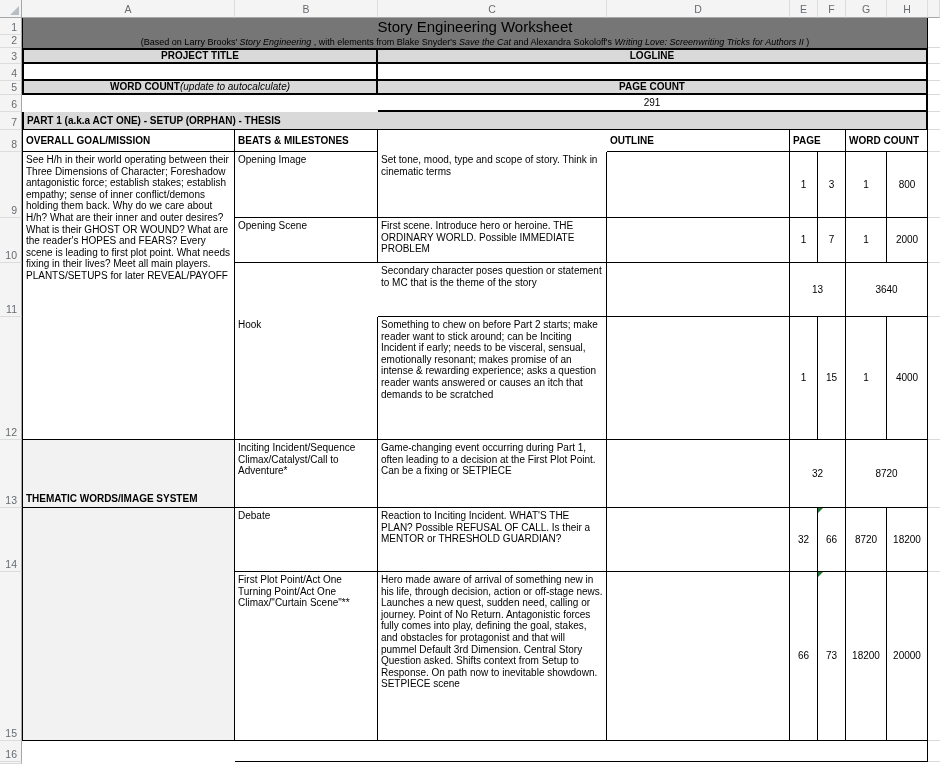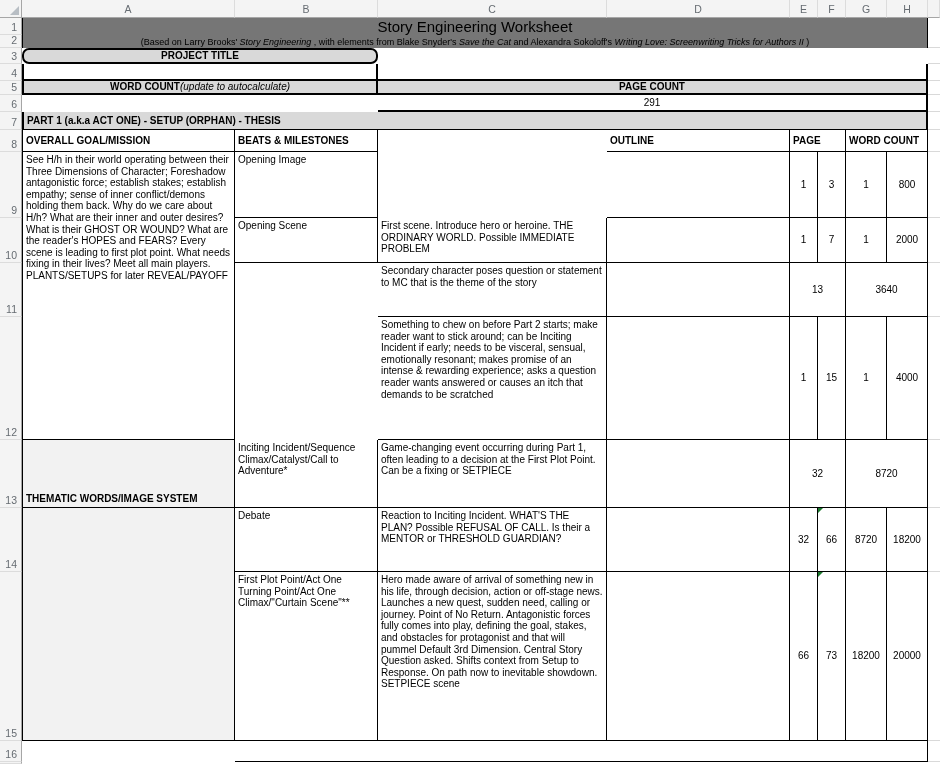--- a/index.html
+++ b/index.html
@@ -18,21 +18,21 @@
   .rh{background:#f4f4f4;color:#666c72;display:flex;align-items:flex-end;justify-content:flex-end;
       padding:0 4px 1px 0;border-right:1px solid #a6a6a6;border-bottom:1px solid #dcdcdc;font-size:10.5px;}
   .corner{background:#f4f4f4;border-right:1px solid #a6a6a6;border-bottom:1px solid #a6a6a6;position:relative;}
   .corner .sel-tri{position:absolute;right:2px;bottom:2px;width:0;height:0;
       border-bottom:9px solid #b8bec4;border-left:9px solid transparent;}
   
   .c{background:#fff;border-right:1px solid #000;border-bottom:1px solid #000;overflow:hidden;line-height:11.6px;}
   .bl{border-left:1px solid #000;}
   .hv{border-right-width:2px;border-bottom-width:2px;}
   .hvl{border-left:2px solid #000;}
-  .hvt{border-top:2px solid #000;border-radius:7px;}
+  .hvt{border-top:2px solid #000;}
   .dark{background:var(--dark,#767676);}
   .g1{background:var(--g1,#d9d9d9);}
   .g2{background:var(--g2,#f2f2f2);}
   .bold{font-weight:bold;}
   .tl{padding:2px 3px;}
   .mid{display:flex;align-items:center;padding:0 3px;}
   .ctr{display:flex;align-items:center;justify-content:center;text-align:center;}
   .num{display:flex;align-items:center;justify-content:center;}
   .bottom{display:flex;align-items:flex-end;padding:2px 3px;}
   .rel{position:relative;}
@@ -76,59 +76,62 @@
   <div class="rh" style="grid-area:14/1/15/2">13</div>
   <div class="rh" style="grid-area:15/1/16/2">14</div>
   <div class="rh" style="grid-area:16/1/17/2">15</div>
   <div class="rh" style="grid-area:17/1/18/2">16</div>
   <div class="rh" style="grid-area:18/1/19/2"></div>
 
   <div class="c dark title bl" style="grid-area:2/2/3/10;border-bottom:none">Story Engineering Worksheet</div>
   <div class="c dark subtitle bl" style="grid-area:3/2/4/10;border-bottom:none"><span>(Based on Larry Brooks' </span><span class="it">Story Engineering</span><span> , with elements from Blake Snyder's </span><span class="it">Save the Cat</span><span> and Alexandra Sokoloff's </span><span class="it">Writing Love: Screenwriting Tricks for Authors II</span><span> )</span></div>
 
   <div class="c g1 ctr bold hv hvl hvt" style="grid-area:4/2/5/4">PROJECT TITLE</div>
+  <div class="c g1 ctr bold hv hvt" style="grid-area:4/4/5/10">LOGLINE</div>
   <div class="c ctr hv hvl" style="grid-area:5/2/6/4"></div>
   <div class="c ctr hv" style="grid-area:5/4/6/10"></div>
   <div class="c g1 ctr hv hvl" style="grid-area:6/2/7/4">
       <span class="bold">WORD COUNT</span>
       <span class="it"> (update to autocalculate)</span>
     </div>
   <div class="c g1 ctr bold hv" style="grid-area:6/4/7/10">PAGE COUNT</div>
   <div class="c ctr hv" style="grid-area:7/4/8/10">291</div>
 
   <div class="c g1 mid bold hvl" style="grid-area:8/2/9/10;border-right-width:2px">PART 1 (a.k.a ACT ONE) - SETUP (ORPHAN) - THESIS</div>
 
   <div class="c mid bold bl" style="grid-area:9/2/10/3">OVERALL GOAL/MISSION</div>
   <div class="c mid bold" style="grid-area:9/3/10/4">BEATS &amp; MILESTONES</div>
   <div class="c mid bold" style="grid-area:9/5/10/6">OUTLINE</div>
   <div class="c mid bold" style="grid-area:9/6/10/8">PAGE</div>
   <div class="c mid bold" style="grid-area:9/8/10/10">WORD COUNT</div>
 
   <div class="c tl bl" style="grid-area:10/2/14/3">See H/h in their world operating between their Three Dimensions of Character; Foreshadow antagonistic force; establish stakes; establish empathy; sense of inner conflict/demons holding them back. Why do we care about H/h? What are their inner and outer desires? What is their GHOST OR WOUND? What are the reader's HOPES and FEARS? Every scene is leading to first plot point. What needs fixing in their lives? Meet all main players. PLANTS/SETUPS for later REVEAL/PAYOFF</div>
 
   <div class="c tl" style="grid-area:10/3/11/4">Opening Image</div>
+  <div class="c tl" style="grid-area:10/4/11/5">Set tone, mood, type and scope of story. Think in cinematic terms</div>
   <div class="c tl" style="grid-area:10/5/11/6"></div>
   <div class="c num" style="grid-area:10/6/11/7">1</div>
   <div class="c num" style="grid-area:10/7/11/8">3</div>
   <div class="c num" style="grid-area:10/8/11/9">1</div>
   <div class="c num" style="grid-area:10/9/11/10">800</div>
 
   <div class="c tl" style="grid-area:11/3/12/4">Opening Scene</div>
   <div class="c tl" style="grid-area:11/4/12/5">First scene. Introduce hero or heroine. THE ORDINARY WORLD. Possible IMMEDIATE PROBLEM</div>
   <div class="c tl" style="grid-area:11/5/12/6"></div>
   <div class="c num" style="grid-area:11/6/12/7">1</div>
   <div class="c num" style="grid-area:11/7/12/8">7</div>
   <div class="c num" style="grid-area:11/8/12/9">1</div>
   <div class="c num" style="grid-area:11/9/12/10">2000</div>
 
   <div class="c tl" style="grid-area:12/4/13/5">Secondary character poses question or statement to MC that is the theme of the story</div>
   <div class="c tl" style="grid-area:12/5/13/6"></div>
   <div class="c num" style="grid-area:12/6/13/8">13</div>
   <div class="c num" style="grid-area:12/8/13/10">3640</div>
 
+  <div class="c tl" style="grid-area:13/3/14/4">Hook</div>
   <div class="c tl" style="grid-area:13/4/14/5">Something to chew on before Part 2 starts; make reader want to stick around; can be Inciting Incident if early; needs to be visceral, sensual, emotionally resonant; makes promise of an intense &amp; rewarding experience; asks a question reader wants answered or causes an itch that demands to be scratched</div>
   <div class="c tl" style="grid-area:13/5/14/6"></div>
   <div class="c num" style="grid-area:13/6/14/7">1</div>
   <div class="c num" style="grid-area:13/7/14/8">15</div>
   <div class="c num" style="grid-area:13/8/14/9">1</div>
   <div class="c num" style="grid-area:13/9/14/10">4000</div>
 
   <div class="c g2 bottom bold bl" style="grid-area:14/2/15/3">THEMATIC WORDS/IMAGE SYSTEM</div>
   <div class="c tl" style="grid-area:14/3/15/4">Inciting Incident/Sequence Climax/Catalyst/Call to Adventure*</div>
   <div class="c tl" style="grid-area:14/4/15/5">Game-changing event occurring during Part 1, often leading to a decision at the First Plot Point. Can be a fixing or SETPIECE</div>

